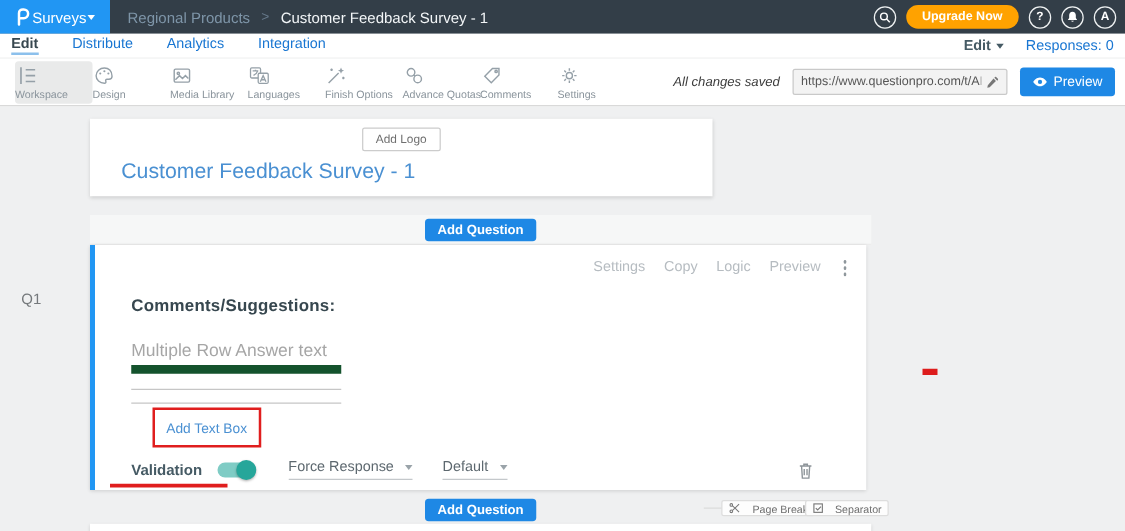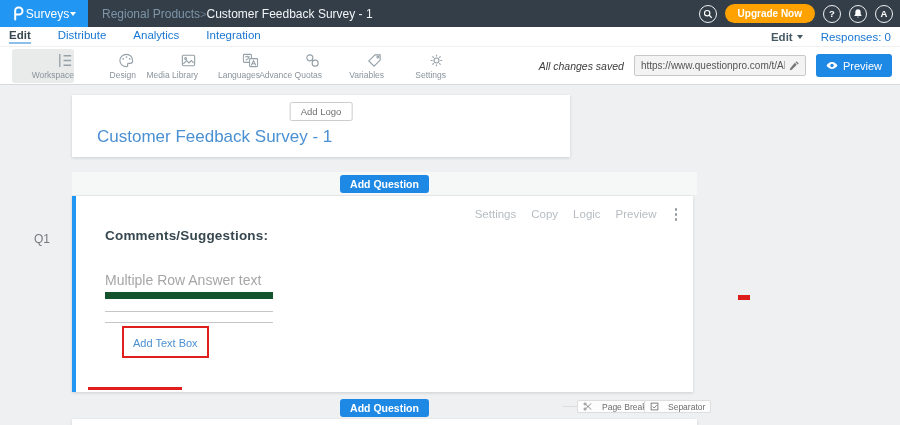--- a/index.html
+++ b/index.html
@@ -4,67 +4,67 @@
 <style>
   * { margin:0; padding:0; box-sizing:border-box; }
   body { font-family:"Liberation Sans", sans-serif; }
   #app { position:relative; width:900px; height:425px; background:#eff0f1; overflow:hidden; font-family:"Liberation Sans", sans-serif; }
 
   
   .topbar { position:absolute; top:0; left:0; width:900px; height:27px; background:#333e48; display:flex; align-items:center; }
   .logo-block { width:88px; height:27px; background:#2196f3; display:flex; align-items:center; justify-content:center; gap:1px; cursor:pointer; }
   .logo-label { color:#fff; font-size:12px; }
   .caret { width:0; height:0; border-left:3.5px solid transparent; border-right:3.5px solid transparent; border-top:4px solid #fff; display:inline-block; }
-  .breadcrumb { display:flex; align-items:center; margin-left:14px; font-size:12px; }
+  .breadcrumb { display:flex; align-items:center; margin-left:14px; gap:9px; font-size:12px; }
   .bc-parent { color:#7e95a8; cursor:pointer; }
   .bc-sep { color:#66788a; font-size:11px; }
   .bc-current { color:#f2f5f7; }
   .topbar-right { margin-left:auto; display:flex; align-items:center; gap:8px; padding-right:7px; }
   .tb-circle { width:18px; height:18px; border:1.4px solid #eef1f2; border-radius:50%; display:flex; align-items:center; justify-content:center; color:#fff; font-size:9.5px; font-weight:700; cursor:pointer; flex:0 0 auto; }
   .upgrade-btn { height:19px; background:#ffa200; border-radius:10px; color:#fff; font-size:10px; font-weight:700; display:flex; align-items:center; padding:0 13px; cursor:pointer; }
 
   
   .menubar { position:absolute; top:27px; left:0; width:900px; height:20px; background:#fff; display:flex; align-items:center; font-size:11.5px; border-bottom:1px solid #f0f0f0; }
   .menu-items { display:flex; gap:27px; padding-left:9px; }
   .menu-item { color:#1976d2; cursor:pointer; }
   .menu-item.active { color:#37474f; font-weight:700; border-bottom:2px solid #8cc0ec; padding-bottom:1px; }
   .menubar-right { margin-left:auto; display:flex; gap:18px; padding-right:9px; align-items:center; }
   .tools-link { color:#455a64; font-weight:600; display:flex; align-items:center; gap:4px; cursor:pointer; }
   .tools-link .caret { border-top-color:#455a64; }
   .responses-link { color:#1976d2; cursor:pointer; }
 
   
   .toolbar { position:absolute; top:47px; left:0; width:900px; height:38px; background:#fff; border-bottom:1px solid #d9d9d9; display:flex; align-items:center; }
   .tool-items { display:flex; padding-left:12px; }
-  .tool-item { width:62px; height:34px; display:flex; flex-direction:column; align-items:flex-end; justify-content:center; gap:1px; border-radius:3px; color:#95a0a8; cursor:pointer; }
+  .tool-item { width:62px; height:34px; display:flex; flex-direction:column; align-items:flex-start; justify-content:center; gap:1px; border-radius:3px; color:#95a0a8; cursor:pointer; }
   .tool-item.active { background:#e9eaea; }
   .tool-item svg { stroke:currentColor; }
   .tool-label { font-size:8.5px; color:#8a949c; white-space:nowrap; }
   .toolbar-right { margin-left:auto; display:flex; align-items:center; gap:10px; padding-right:8px; }
   .saved-status { font-style:italic; font-size:10.5px; color:#3c3c3c; }
   .url-box { width:172px; height:21px; background:#f3f3f3; border:1px solid #c9c9c9; border-radius:2px; display:flex; align-items:center; padding:0 6px; gap:4px; cursor:text; }
   .url-text { font-size:10px; color:#555; white-space:nowrap; overflow:hidden; flex:1; }
   .preview-btn { height:23px; background:#1e88e5; border-radius:3px; color:#fff; font-size:11px; display:flex; align-items:center; gap:5px; padding:0 10px; cursor:pointer; }
 
   
-  .q-id { position:absolute; top:232px; left:34px; font-size:12px; color:#75797c; }
+  .q-id { position:absolute; top:232px; left:17px; font-size:12px; color:#75797c; }
 
   .card-title { position:absolute; top:95px; left:72px; width:498px; height:62px; background:#fff; box-shadow:0 1px 3px rgba(0,0,0,.14); }
   .add-logo-btn { position:absolute; top:7px; left:50%; transform:translateX(-50%); background:#fff; border:1px solid #ccc; border-radius:2px; font-size:9.5px; color:#6f6f6f; padding:3px 10px; cursor:pointer; }
   .survey-title { position:absolute; left:25px; top:32px; font-size:17px; color:#4a90d2; cursor:pointer; }
 
   .section-header { position:absolute; top:172px; left:72px; width:625px; height:24px; background:#f6f7f7; border-bottom:1px solid #ececec; display:flex; align-items:center; justify-content:center; }
   .add-q-btn { background:#1e88e5; color:#fff; font-size:10.5px; font-weight:700; border-radius:3px; height:18px; padding:0 10px; display:flex; align-items:center; cursor:pointer; }
 
   .question-card { position:absolute; top:196px; left:72px; width:621px; height:196px; background:#fff; border-left:4px solid #2196f3; box-shadow:0 1px 3px rgba(0,0,0,.14); }
   .q-actions { position:absolute; top:12px; right:16px; display:flex; gap:15px; align-items:center; font-size:11.5px; color:#b6bcc1; }
   .q-action { cursor:pointer; }
   .kebab { display:flex; flex-direction:column; gap:2.5px; margin-left:3px; cursor:pointer; }
   .kebab i { width:2.5px; height:2.5px; border-radius:50%; background:#8f979c; }
-  .q-text { position:absolute; top:32px; left:29px; font-size:13.5px; font-weight:600; color:#37474f; letter-spacing:.2px; cursor:pointer; }
+  .q-text { position:absolute; top:41px; left:29px; font-size:13.5px; font-weight:600; color:#37474f; letter-spacing:.2px; cursor:pointer; }
 
   .answer-block { position:absolute; top:76px; left:29px; width:168px; }
   .answer-placeholder { font-size:14px; color:#a6a6a6; padding-bottom:4px; border-bottom:7px solid #14532d; }
   .answer-row2 { height:13px; border-bottom:1px solid #c6c6c6; }
   .answer-row3 { height:11px; border-bottom:1px solid #c6c6c6; }
 
   .add-textbox-wrap { position:absolute; top:130px; left:46px; border:2px solid #e01e1e; padding:5px 9px; }
   .add-textbox-link { font-size:11px; color:#4a90d2; cursor:pointer; }
 
   .validation-row { position:absolute; left:29px; right:16px; bottom:8px; display:flex; align-items:center; }
@@ -185,35 +185,45 @@
               <path d="M4.3 5h4.8M6.7 5V4M5 8.7c1.6-.6 3.1-2.1 3.6-3.7"></path>
               <rect x="9" y="7" width="8.5" height="8.5" rx="1" fill="#fff"></rect>
               <path d="M10.8 14.2l2.4-5.2 2.4 5.2M11.7 12.5h3"></path>
             </svg>
         </span>
         <span class="tool-label">Languages</span>
       </div>
       <div class="tool-item">
         <span style="display:flex;">
           <svg width="19" height="17" viewBox="0 0 20 18" fill="none" stroke-width="1.2">
+              <path d="M3 15.2L11.5 6.7"></path>
+              <path d="M13.5 2.2l.8 1.8 1.8.8-1.8.8-.8 1.8-.8-1.8-1.8-.8 1.8-.8z" fill="currentColor" stroke="none"></path>
+              <path d="M15.5 10v2M14.5 11h2M5.5 3v2M4.5 4h2"></path>
+            </svg>
+        </span>
+        <span class="tool-label">Finish Options</span>
+      </div>
+      <div class="tool-item">
+        <span style="display:flex;">
+          <svg width="19" height="17" viewBox="0 0 20 18" fill="none" stroke-width="1.2">
               <circle cx="7.2" cy="6.2" r="3.2"></circle>
               <circle cx="12.8" cy="11.8" r="3.2"></circle>
               <path d="M9.4 8.4l1.2 1.2"></path>
             </svg>
         </span>
         <span class="tool-label">Advance Quotas</span>
       </div>
       <div class="tool-item">
         <span style="display:flex;">
           <svg width="19" height="17" viewBox="0 0 20 18" fill="none" stroke-width="1.2">
               <path d="M10.5 3H16v5.5L9.5 15 4 9.5z"></path>
               <circle cx="13.6" cy="5.4" r="1"></circle>
             </svg>
         </span>
-        <span class="tool-label">Variables</span>
+        <span class="tool-label">Comments</span>
       </div>
       <div class="tool-item">
         <span style="display:flex;">
           <svg width="19" height="17" viewBox="0 0 20 18" fill="none" stroke-width="1.2">
               <circle cx="10" cy="9" r="2.6"></circle>
               <path d="M10 2.8v2M10 13.2v2M3.9 9h2M14.1 9h2M5.7 4.7l1.4 1.4M12.9 11.9l1.4 1.4M14.3 4.7l-1.4 1.4M7.1 11.9l-1.4 1.4"></path>
             </svg>
         </span>
         <span class="tool-label">Settings</span>
       </div>
@@ -269,20 +279,42 @@
     <div class="answer-block">
       <div class="answer-placeholder">Multiple Row Answer text</div>
       <div class="answer-row2"></div>
       <div class="answer-row3"></div>
     </div>
 
     <div class="add-textbox-wrap">
       <span class="add-textbox-link">Add Text Box</span>
     </div>
 
+    <div class="validation-row">
+      <span class="validation-label">Validation</span>
+      <span class="toggle">
+          <span class="toggle-knob"></span>
+        </span>
+      <span class="dd dd-force">
+        <span>Force Response</span>
+          <span class="caret"></span>
+      </span>
+      <span class="dd dd-default">
+        <span>Default</span>
+          <span class="caret"></span>
+      </span>
+      <span class="trash-btn">
+        <span style="display:flex;">
+          <svg width="13" height="15" viewBox="0 0 14 16" fill="none" stroke="#8d9499" stroke-width="1.2">
+              <path d="M2 4h10M5.5 4V2.5h3V4M3.5 4l.7 10.5h5.6L10.5 4"></path>
+              <path d="M5.8 6.5v5.5M8.2 6.5v5.5"></path>
+            </svg>
+        </span>
+      </span>
+    </div>
     <div class="validation-underline"></div>
   </div>
 
   <div class="footer-line"></div>
   <div class="add-q-bottom">
     <span class="add-q-btn">Add Question</span>
   </div>
   <span class="mini-btn pb-btn">
     <span style="display:flex;">
       <svg width="10" height="9" viewBox="0 0 12 11" fill="none" stroke="#777" stroke-width="1">

